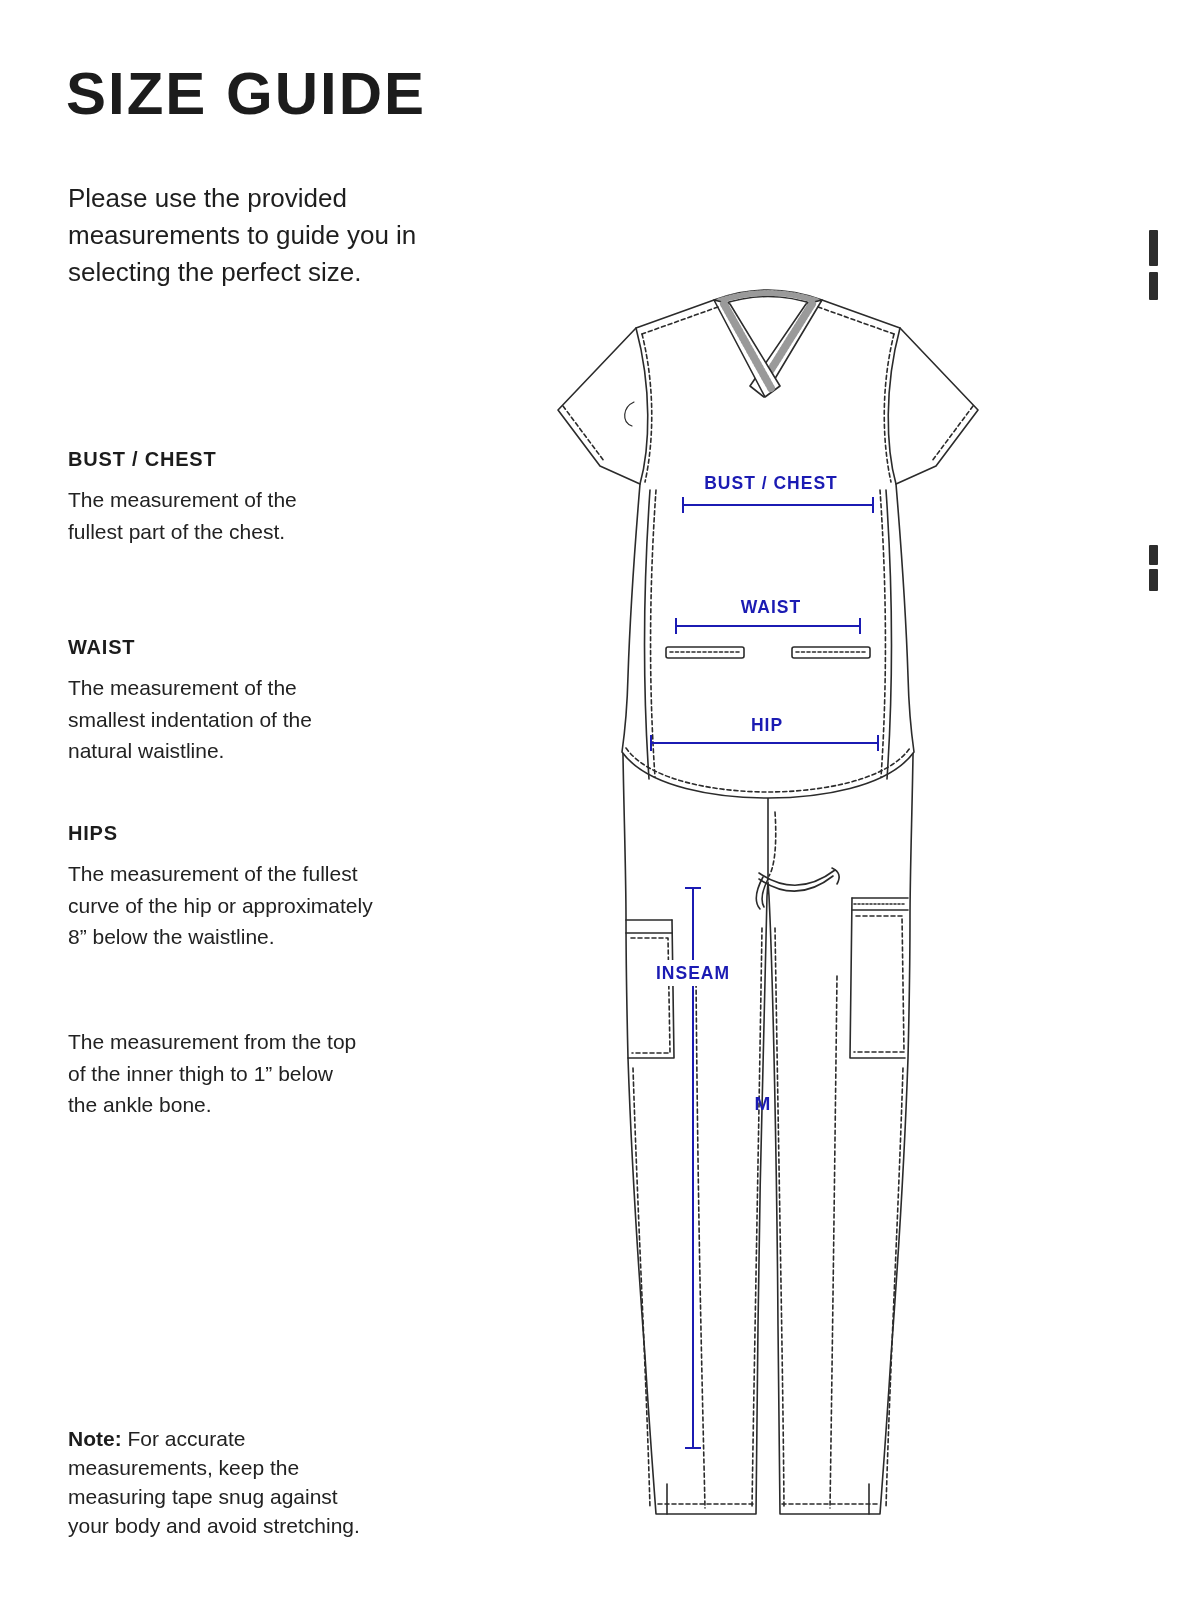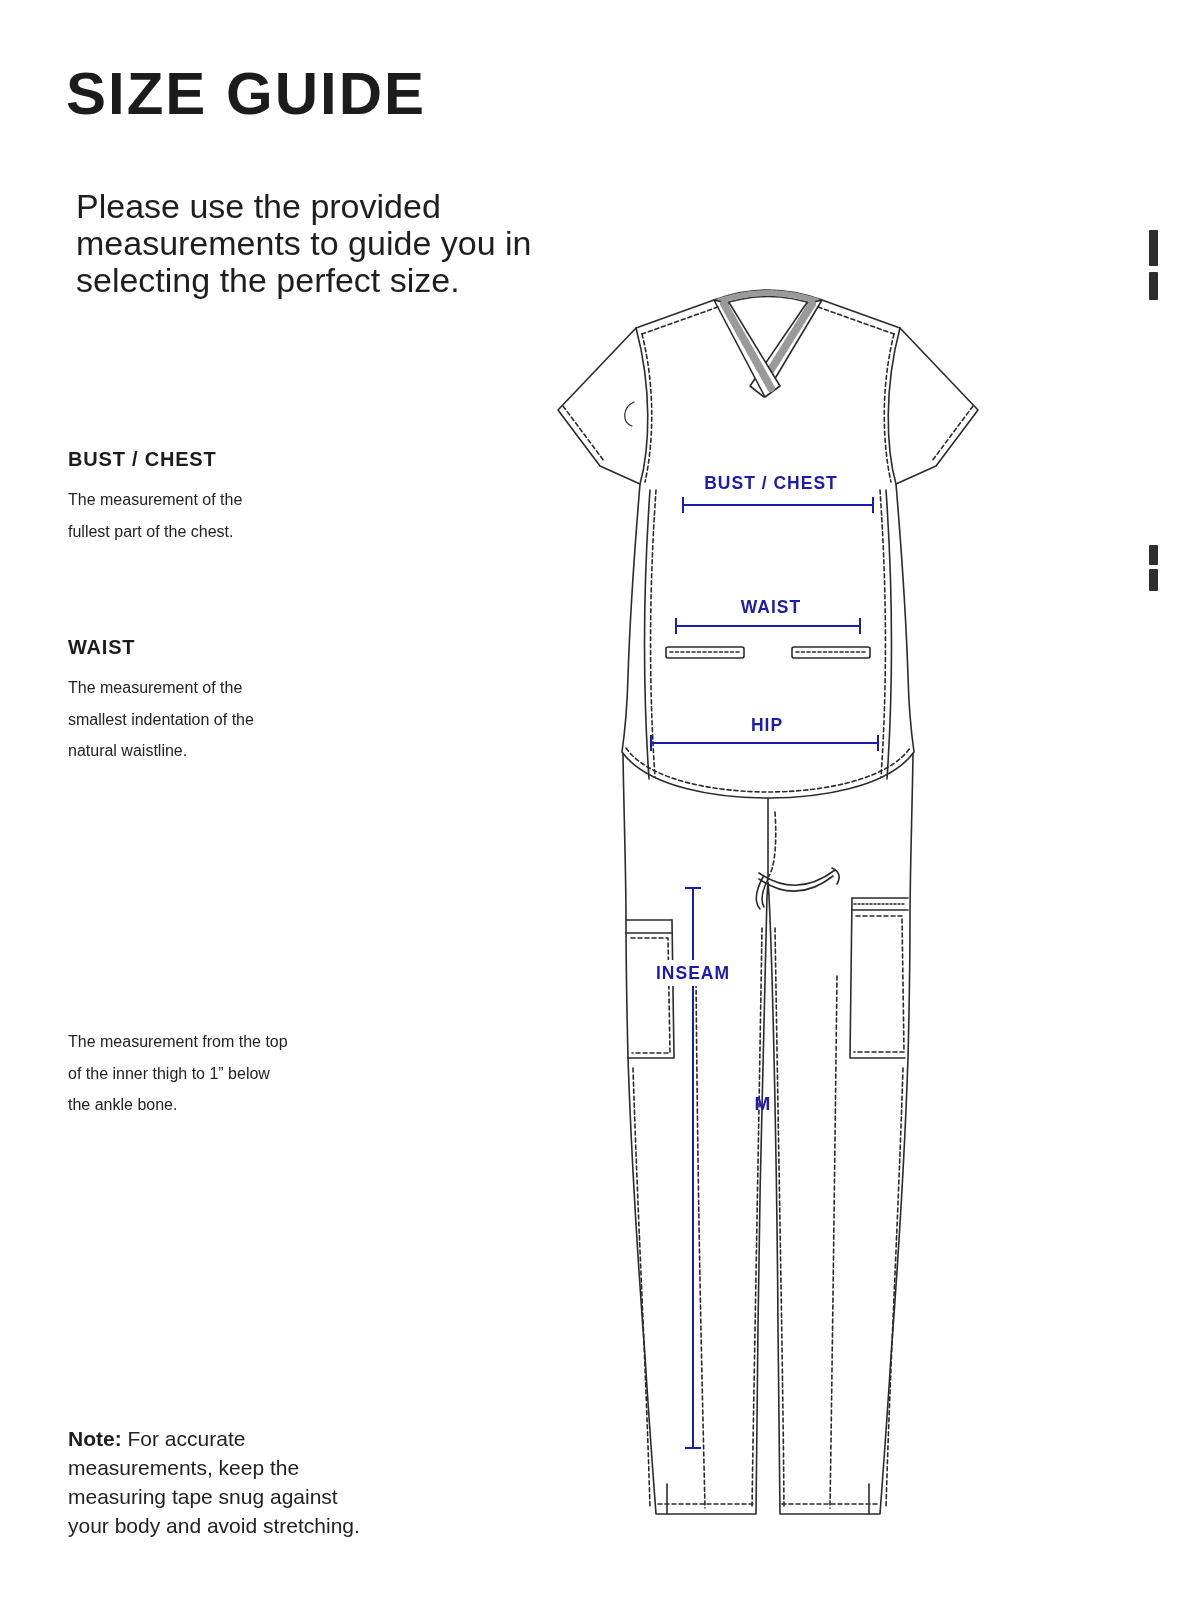--- a/index.html
+++ b/index.html
@@ -6,26 +6,26 @@
   html,body { margin:0; padding:0; background:#ffffff; }
   .page {
     position:relative; width:1200px; height:1600px; background:#ffffff;
     font-family:"Liberation Sans", sans-serif; color:#1e1e1e; overflow:hidden;border-radius:28px;
   }
   .page-title {
     position:absolute; left:66px; top:64px; margin:0;
     font-size:60px; font-weight:800; letter-spacing:2px; color:#1c1c1c; line-height:1;
   }
   .intro {
-    position:absolute; left:68px; top:180px; margin:8px; width:480px;
-    font-size:34px; line-height:37px; white-space:pre-line; color:#1e1e1e;
+    position:absolute; left:68px; top:180px; margin:0; width:480px;
+    font-size:26px; line-height:37px; white-space:pre-line; color:#1e1e1e;
   }
   .sec { position:absolute; left:68px; width:470px; }
   .sec h2 { margin:0 0 13px 0; font-size:20px; font-weight:700; letter-spacing:0.8px; color:#1c1c1c; }
-  .sec p  { margin:0; font-size:16px; line-height:31.5px; white-space:pre-line; color:#222; }
+  .sec p  { margin:0; font-size:21px; line-height:31.5px; white-space:pre-line; color:#222; }
   .sec-bust   { top:448px; }
   .sec-waist  { top:636px; }
   .sec-hips   { top:822px; }
   .sec-inseam { top:1026px; }
   .note {
     position:absolute; left:68px; top:1424px; margin:0; width:370px;
     font-size:21px; line-height:29px; color:#222;
   }
   .note strong { font-weight:700; color:#1c1c1c; }
   .note span { white-space:pre-line; }
@@ -57,20 +57,26 @@
 fullest part of the chest.</p>
   </section>
 
   <section class="sec sec-waist">
     <h2>WAIST</h2>
     <p>The measurement of the
 smallest indentation of the
 natural waistline.</p>
   </section>
 
+  <section class="sec sec-hips">
+    <h2>HIPS</h2>
+    <p>The measurement of the fullest
+curve of the hip or approximately
+8” below the waistline.</p>
+  </section>
 
   <section class="sec sec-inseam">
     <p>The measurement from the top
 of the inner thigh to 1” below
 the ankle bone.</p>
   </section>
 
   <p class="note">
     <strong>Note:</strong>
     <span>For accurate

